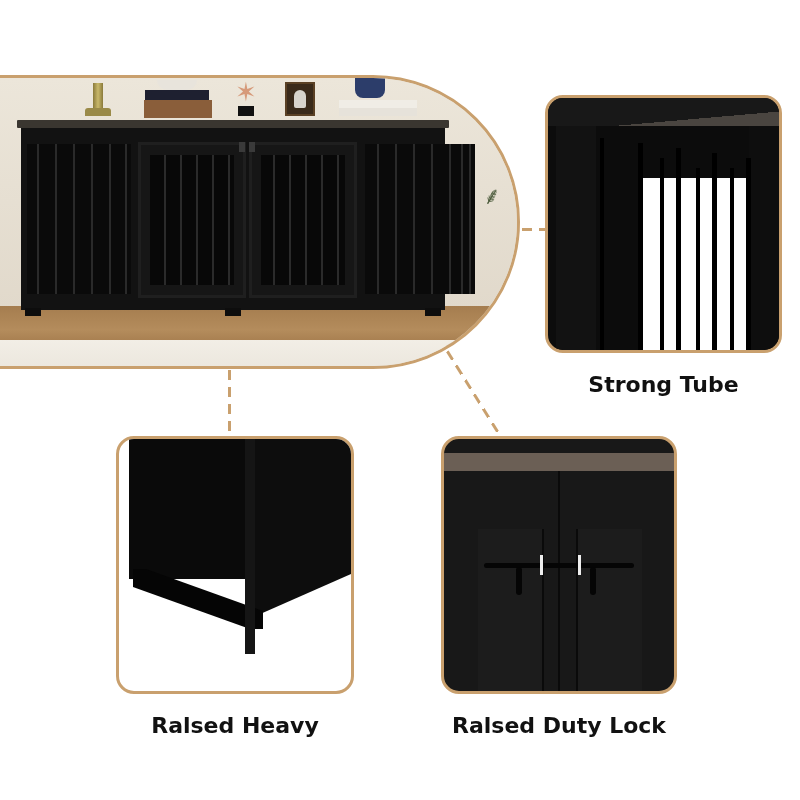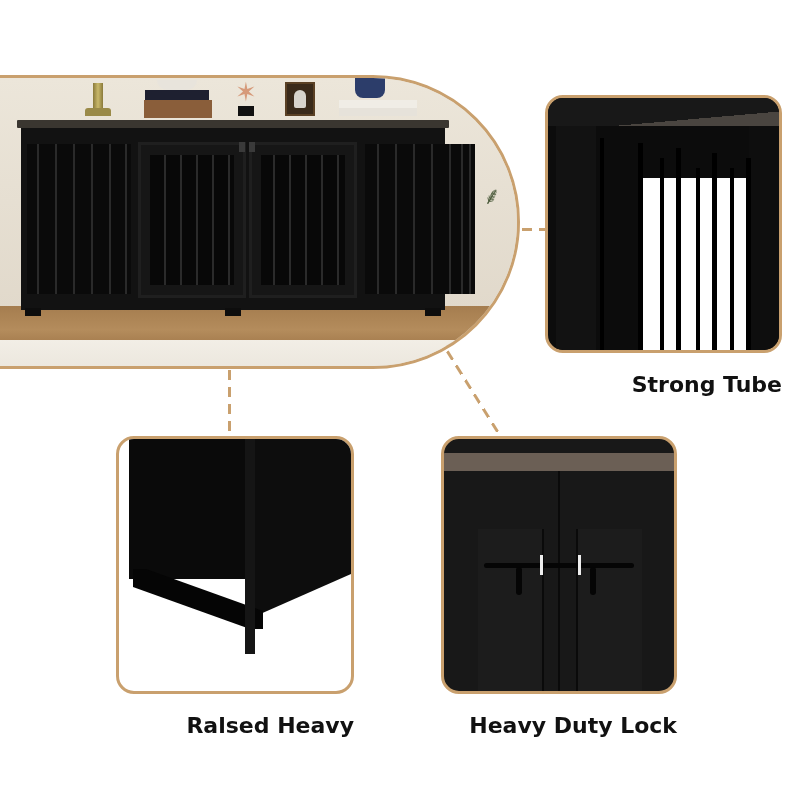--- a/index.html
+++ b/index.html
@@ -25,21 +25,21 @@
   .panel { position:absolute; top:16px; height:150px; background:#0a0a0a; overflow:hidden; }
   .panel .bar { position:absolute; top:0; bottom:0; width:2px; background:#2a2a2a; }
   .door { position:absolute; top:14px; height:156px; background:#161616; border:3px solid #1f1f1f; box-sizing:border-box; }
   .door .inner { position:absolute; left:9px; right:9px; top:10px; bottom:10px; background:#080808; overflow:hidden; }
   .door .inner .bar { position:absolute; top:0; bottom:0; width:2px; background:#2b2b2b; }
   .latch { position:absolute; width:6px; height:10px; background:#3a3a3a; }
   .deco { position:absolute; }
 
   
   .card { position:absolute; border:3px solid var(--accent); border-radius:18px; overflow:hidden; box-sizing:border-box; background:#fff; }
-  .label { position:absolute; font-weight:bold; font-size:22px; color:#111; text-align:right; white-space:nowrap; }
+  .label { position:absolute; font-weight:bold; font-size:22px; color:#111; text-align:center; white-space:nowrap; }
 
   
   .dash-v { position:absolute; width:3px; background:repeating-linear-gradient(180deg,var(--accent) 0 10px,transparent 10px 17px); }
   .dash-h { position:absolute; height:3px; background:repeating-linear-gradient(90deg,var(--accent) 0 10px,transparent 10px 17px); }
 </style>
 </head>
 <body>
 
 <div id="hero" class="abs">
   <div class="wall"></div>
@@ -140,13 +140,13 @@
   <div class="abs" style="left:0;top:14px;width:100%;height:18px;background:#6b5f55;"></div>
   <div class="abs" style="left:114px;top:32px;width:2px;bottom:0;background:#0a0a0a;"></div>
   <div class="abs" style="left:34px;top:90px;width:64px;bottom:0;background:#1c1c1c;border-right:2px solid #0a0a0a;"></div>
   <div class="abs" style="left:132px;top:90px;width:64px;bottom:0;background:#1c1c1c;border-left:2px solid #0a0a0a;"></div>
   <div class="abs" style="left:40px;top:124px;width:150px;height:5px;background:#050505;border-radius:3px;"></div>
   <div class="abs" style="left:72px;top:128px;width:6px;height:28px;background:#050505;border-radius:3px;"></div>
   <div class="abs" style="left:146px;top:128px;width:6px;height:28px;background:#050505;border-radius:3px;"></div>
   <div class="abs" style="left:96px;top:116px;width:3px;height:20px;background:#eee;"></div>
   <div class="abs" style="left:134px;top:116px;width:3px;height:20px;background:#eee;"></div>
 </div>
-<div class="label" style="left:441px;top:713px;width:236px;">Heavy Duty Lock</div>
+<div class="label" style="left:441px;top:713px;width:236px;">Ralsed Duty Lock</div>
 
 </body></html>

